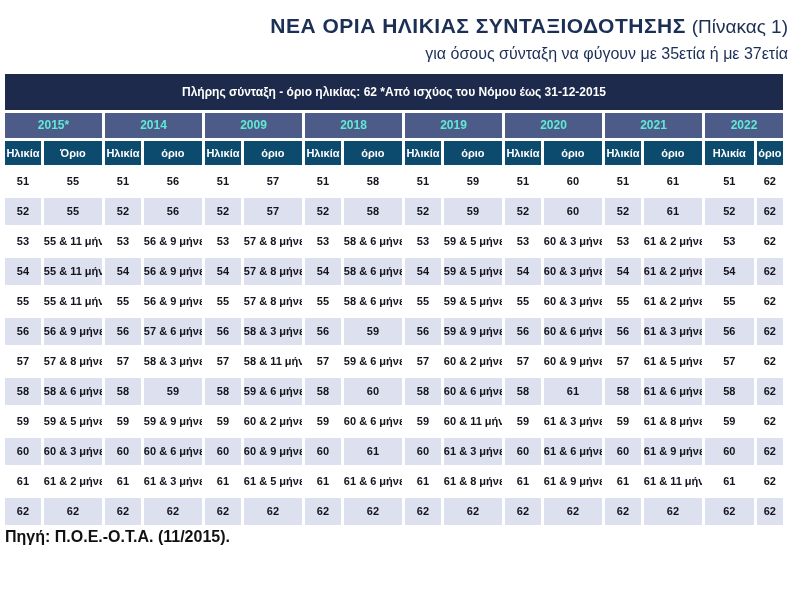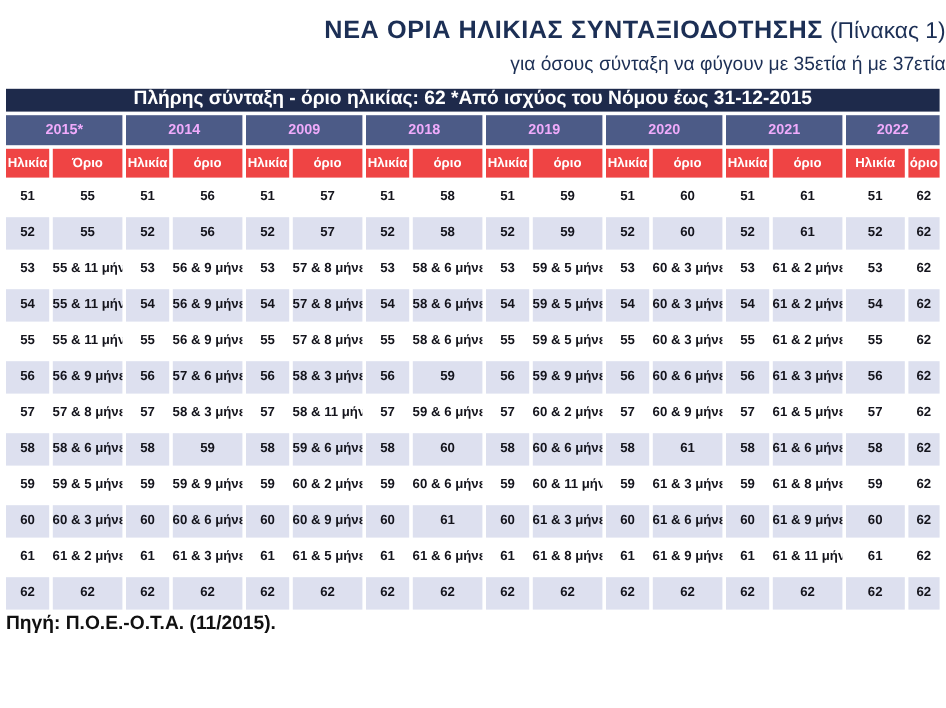--- a/index.html
+++ b/index.html
@@ -42,32 +42,32 @@
     text-align: center;
     vertical-align: middle;
     overflow: hidden;
     white-space: nowrap;
     padding: 0;
   }
   td.banner {
     background: #1e2a4b;
     color: #ffffff;
     font-weight: bold;
-    font-size: 16px;
-    height: 19px;
+    font-size: 12px;
+    height: 36px;
   }
   tr.year-row th {
     background: #4c5b87;
-    color: #f0abfc;
+    color: #5eead4;
     font-weight: bold;
     font-size: 12px;
     height: 25px;
   }
   tr.sub-row th {
-    background: #ef4444;
+    background: #0c4a6e;
     color: #ffffff;
     font-weight: bold;
     font-size: 11px;
     height: 24px;
   }
   tbody td {
     background: #ffffff;
     color: #14141c;
     font-weight: bold;
     font-size: 11px;

